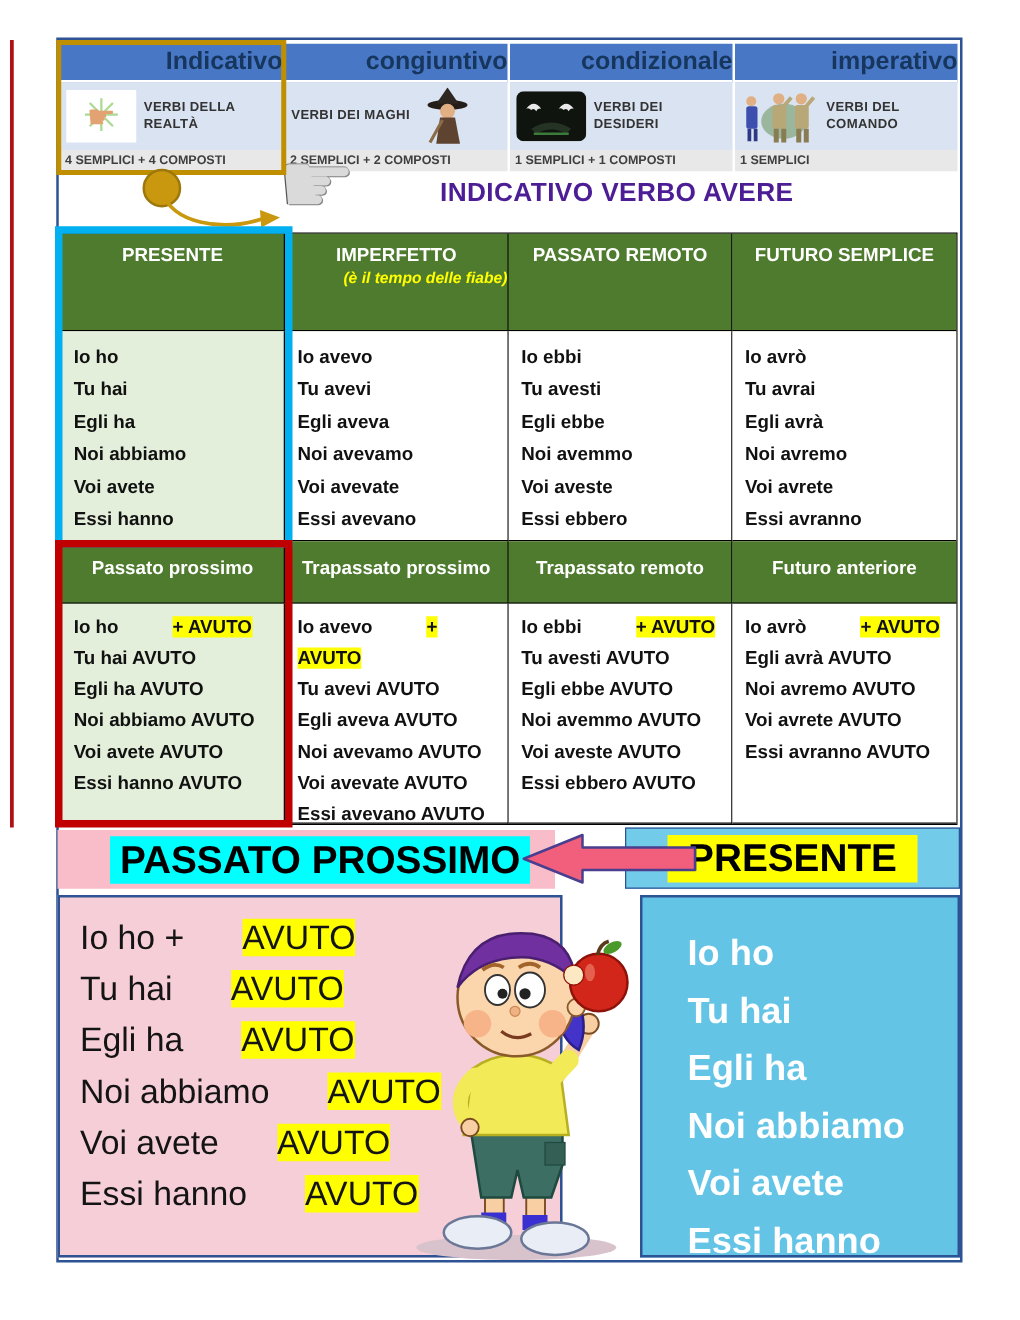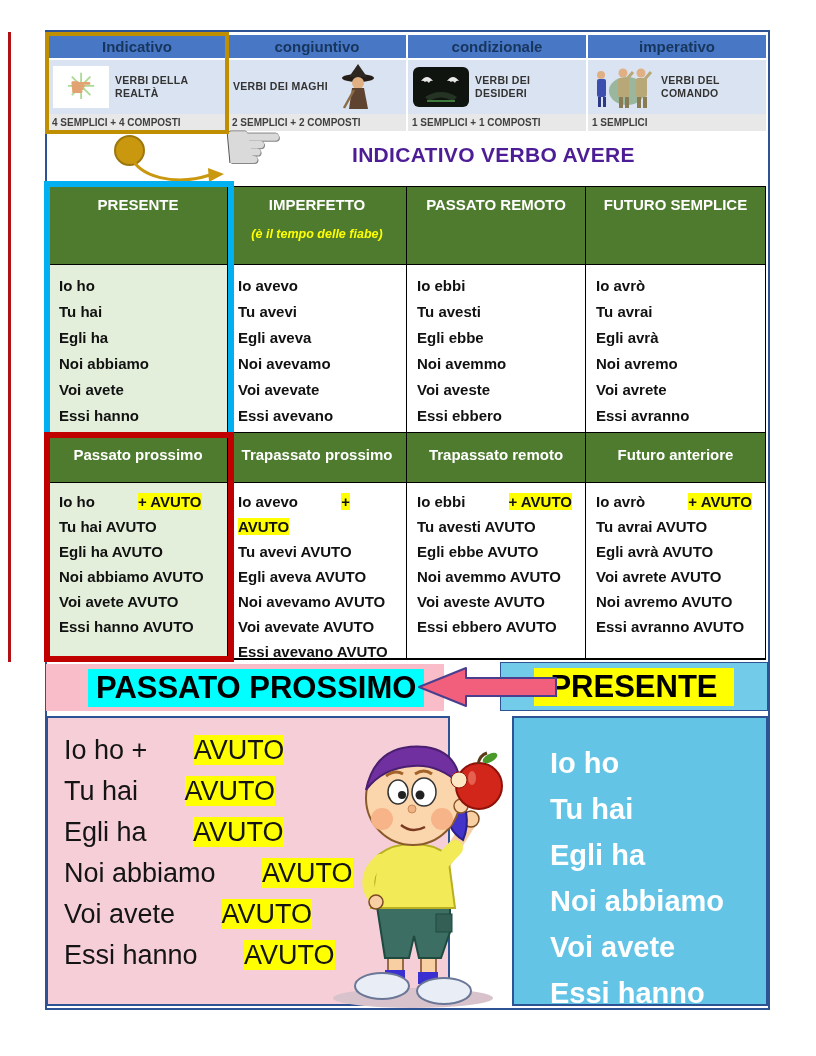--- a/index.html
+++ b/index.html
@@ -6,22 +6,22 @@
   .page{position:relative;width:816px;height:1056px;background:#fff;overflow:hidden;
         font-family:"Liberation Sans",sans-serif;}
 
   .frame{position:absolute;left:45px;top:30px;width:721px;height:976px;border:2px solid #2e5395;}
   .red-edge{position:absolute;left:8px;top:32px;width:3px;height:630px;background:#b01114;}
 
   
   .moods{position:absolute;left:48px;top:35px;width:718px;display:grid;
          grid-template-columns:repeat(4,1fr);gap:2px;}
   .mood-card{position:relative;background:#fff;}
-  .mood-header{background:#4877c6;color:#17365d;font-weight:bold;font-size:15px;
-               text-align:center;padding:3px 0;border-bottom:2px solid #fff;}
+  .mood-header{background:#4877c6;color:#17365d;font-weight:bold;font-size:20px;
+               text-align:right;padding:3px 0;border-bottom:2px solid #fff;}
   .mood-body{background:#dae3f1;height:50px;display:flex;align-items:center;gap:6px;padding:2px 5px;}
   .mood-caption{font-size:10.5px;font-weight:bold;color:#333;line-height:1.25;letter-spacing:.3px;}
   .mood-footer{background:#e8e8e8;font-size:10px;font-weight:bold;color:#3f3f3f;
                padding:3px 4px;white-space:nowrap;}
   .gold-overlay{position:absolute;inset:-3px;border:4px solid #bf8f00;pointer-events:none;z-index:3;}
   .hand-box{width:56px;height:42px;background:#fff;position:relative;flex:none;
             display:flex;align-items:center;justify-content:center;}
   .sparkle{position:absolute;color:#8fce6f;font-size:36px;line-height:1;opacity:.75;}
   .hand-small{position:relative;color:#e3a272;font-size:26px;line-height:1;}
   .mood-icon-svg{flex:none;}
@@ -35,21 +35,21 @@
   .avere-title{position:absolute;left:352px;top:143px;font-size:21px;font-weight:bold;color:#4c1d95;letter-spacing:.3px;}
 
   
   .conj-table{position:absolute;left:48px;top:186px;width:718px;border:1px solid #000;
               display:grid;grid-template-columns:repeat(4,1fr);
               grid-template-rows:78px 168px 50px 176px;box-sizing:border-box;}
   .tcell{border-right:1px solid #000;border-bottom:1px solid #000;box-sizing:border-box;}
   .tcell:nth-child(4n){border-right:none;}
   .th{background:#4f7b2f;color:#fff;font-weight:bold;font-size:15px;text-align:center;padding-top:9px;}
   .th2{padding-top:13px;}
-  .th-sub{color:#ffff00;font-style:italic;font-size:12.5px;font-weight:bold;margin-top:14px;}
+  .th-sub{color:#ffff00;font-style:italic;font-size:12.5px;font-weight:bold;margin-top:2px;text-align:right;}
   .tb{background:#fff;font-size:15px;font-weight:bold;color:#111;padding:8px 6px 0 10px;line-height:26px;}
   .tb2{line-height:25px;padding-top:6px;}
   .green-bg{background:#e3efda;}
   .hl-y{background:#ffff00;margin-left:39px;}
   .cyan-frame{position:absolute;left:44px;top:181px;width:190px;height:257px;
               border:6px solid #00b0f0;box-sizing:border-box;pointer-events:none;z-index:5;}
   .red-frame{position:absolute;left:44px;top:432px;width:190px;height:230px;
              border:6px solid #c00000;box-sizing:border-box;pointer-events:none;z-index:5;}
 
   
@@ -239,24 +239,23 @@
     <div class="tcell tb tb2">
       <div><span>Io ebbi </span><span class="hl-y">+ AVUTO</span></div>
       <div>Tu avesti AVUTO</div>
         <div>Egli ebbe AVUTO</div>
       <div>Noi avemmo AVUTO</div>
         <div>Voi aveste AVUTO</div>
       <div>Essi ebbero AVUTO</div>
     </div>
     <div class="tcell tb tb2">
       <div><span>Io avrò </span><span class="hl-y">+ AVUTO</span></div>
-      <div>Tu avrai AVUTO</div>
         <div>Egli avrà AVUTO</div>
-      <div>Voi avrete AVUTO</div>
-        <div>Noi avremo AVUTO</div>
+      <div>Noi avremo AVUTO</div>
+        <div>Voi avrete AVUTO</div>
       <div>Essi avranno AVUTO</div>
     </div>
   </div>
 
   <div class="cyan-frame"></div>
   <div class="red-frame"></div>
 
   <div class="banner-pink">
     <span class="banner-pink-label">PASSATO PROSSIMO</span>
   </div>

